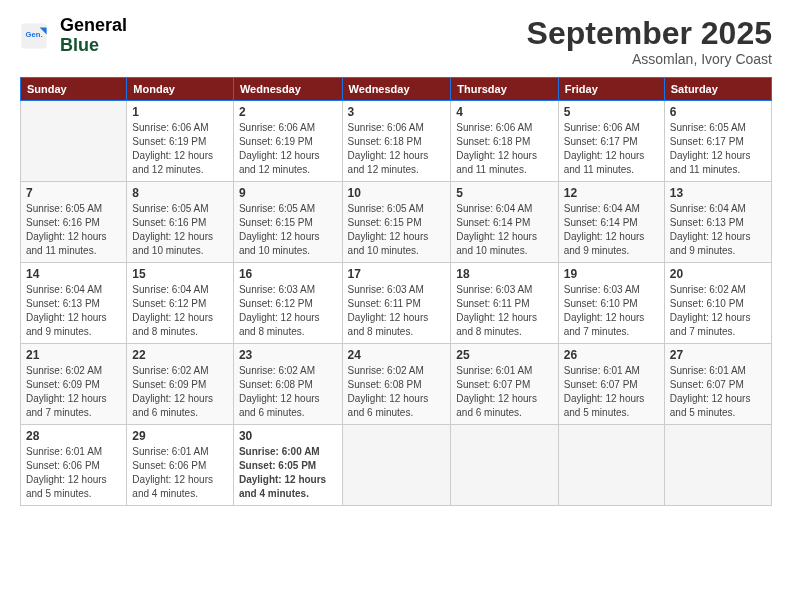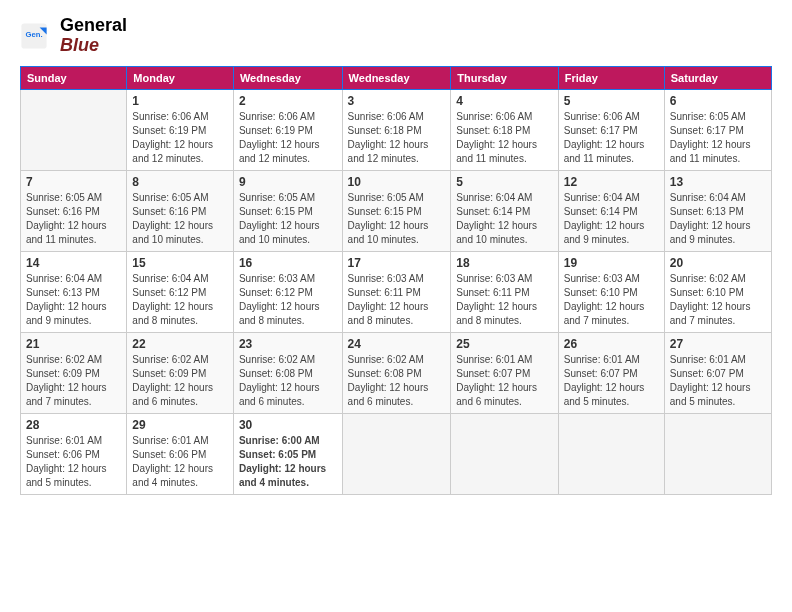--- a/index.html
+++ b/index.html
@@ -52,21 +52,21 @@
     .location {
       font-size: 14px;
       color: #555;
     }
     table {
       width: 100%;
       border-collapse: collapse;
       font-size: 10px;
     }
     thead tr th {
-      background: #be185d;
+      background: #7f1d1d;
       color: #fff;
       text-align: left;
       padding: 5px 6px;
       font-size: 11px;
       font-weight: bold;
       border: 1px solid #1a73e8;
     }
     tbody tr td {
       border: 1px solid #ccc;
       vertical-align: top;
@@ -102,22 +102,26 @@
 <div class="page">
   <div class="header">
     <div class="logo">
       <svg class="logo-icon" viewBox="0 0 40 40">
         <rect x="2" y="2" width="36" height="36" rx="4" fill="#f0f0f0"></rect>
         <text x="20" y="22" font-size="11" font-weight="bold" fill="#1a73e8" text-anchor="middle" font-family="Arial">Gen.</text>
         <polygon points="28,8 38,18 38,8" fill="#1a73e8"></polygon>
       </svg>
       <div class="logo-text">
         <div><span>General</span></div>
-        <div style="color:#7f1d1d;font-style:italic;">Blue</div>
+        <div style="color:#14532d;">Blue</div>
       </div>
+    </div>
+    <div class="title-block">
+      <div class="month-title">September 2025</div>
+      <div class="location">Assomlan, Ivory Coast</div>
     </div>
   </div>
 
   <table>
     <thead>
       <tr id="thead-row">
       <th>Sunday</th>
           <th>Monday</th>
           <th>Wednesday</th>
           <th>Wednesday</th>

